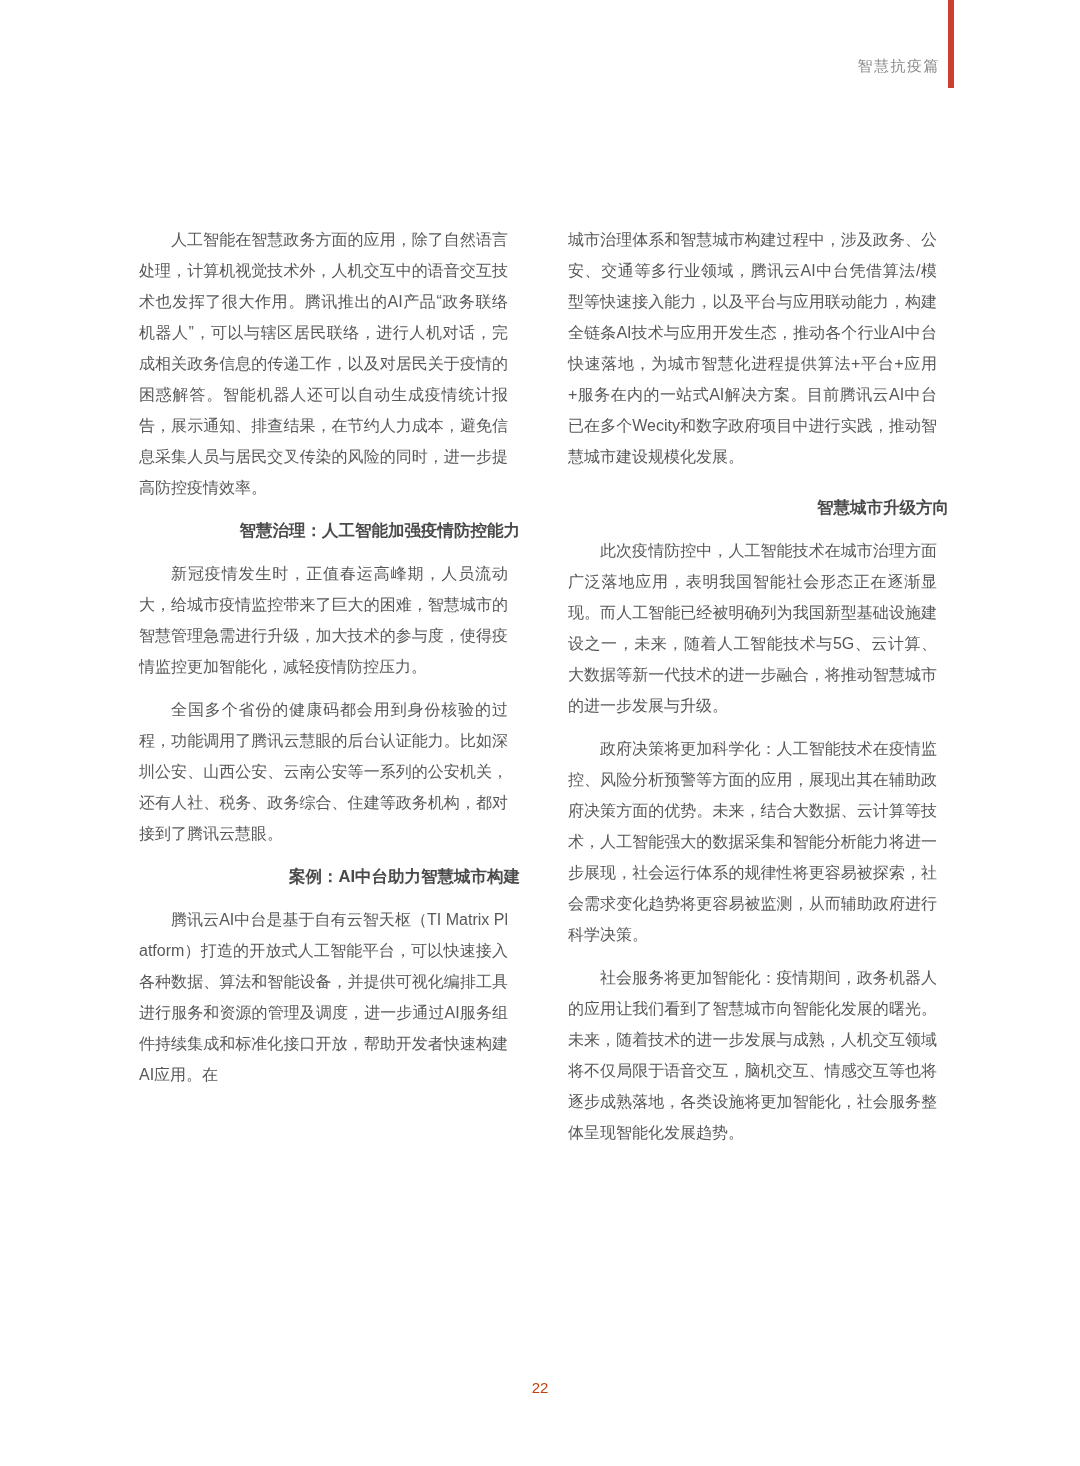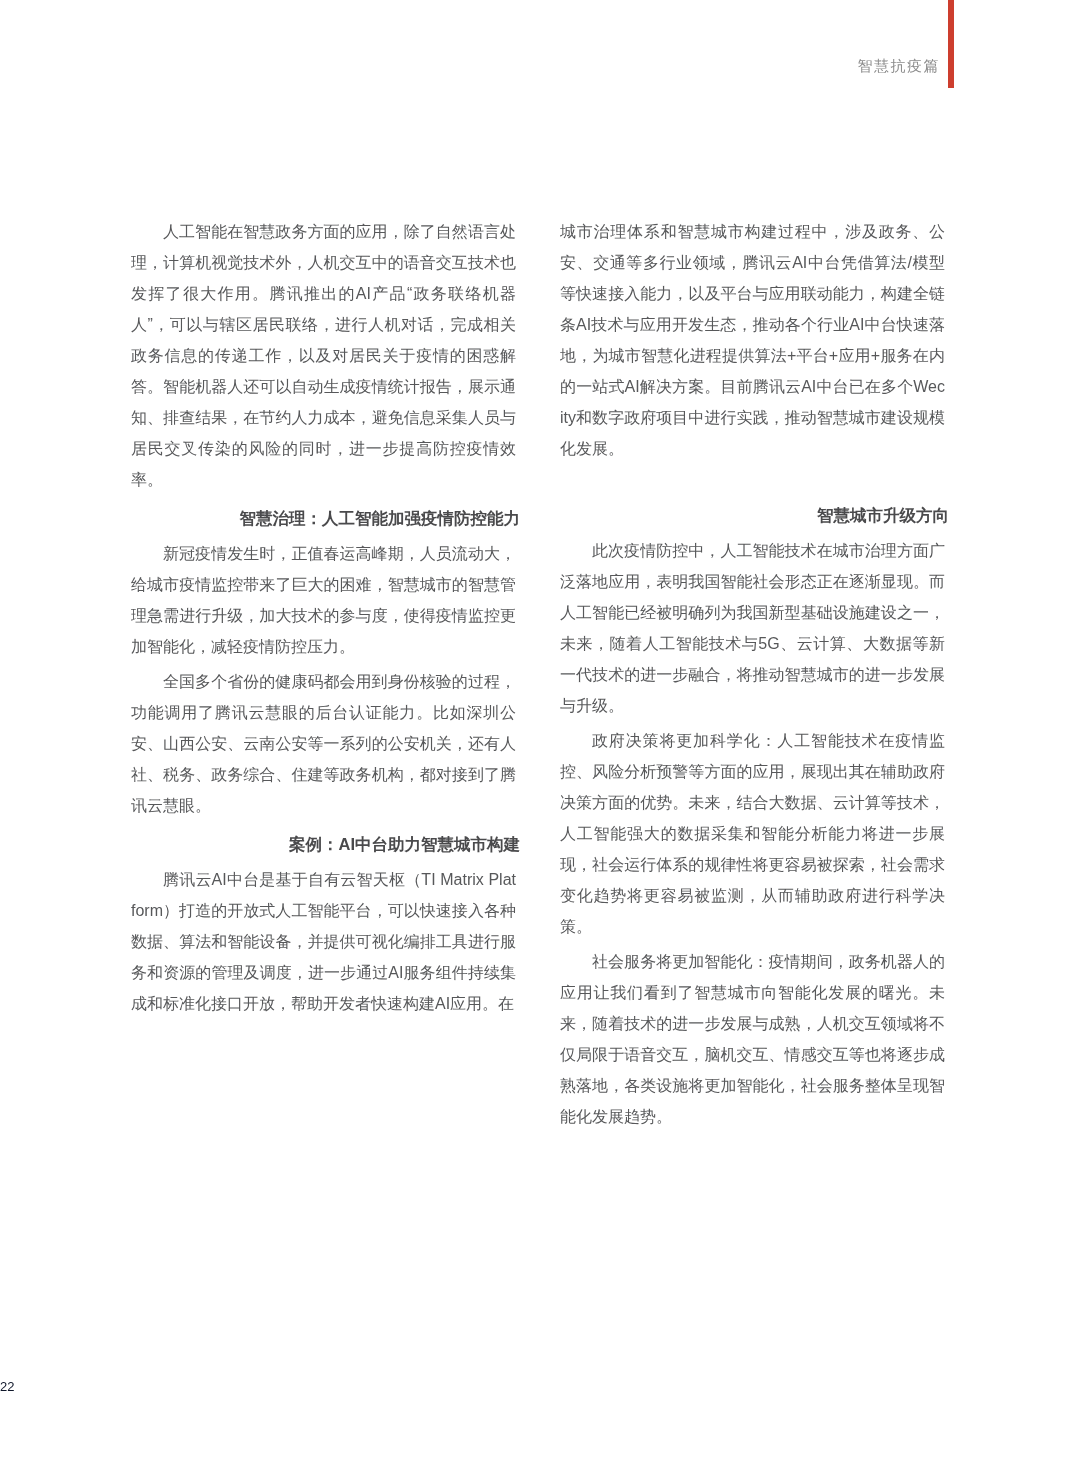--- a/index.html
+++ b/index.html
@@ -21,41 +21,42 @@
     color:#8c8c8c;
   }
   
   .content{
     position:absolute;left:127px;top:212px;
     width:822px;
     display:flex;gap:36px;
   }
   .col{width:393px;}
   .col p{
-    margin:4px;
+    margin:12px;
     font-size:16px;line-height:31px;
     color:#57585a;
     text-align:justify;
     text-indent:2em;
     word-break:break-all;
   }
   .col p.no-indent{text-indent:0;}
   .col h3{
     margin:8px 0 0 0;
     font-size:16.5px;line-height:31px;
     color:#4a4a4c;
     font-weight:bold;
     text-indent:2em;
     text-align:right;
   }
-  .col h3.h-major{margin-top:36px;}
+  .col h3.h-major{margin-top:20px;}
   
   .page-number{
     position:absolute;left:0;right:0;top:1379px;
-    font-size:13px;color:#0f172a;
+    text-align:center;
+    font-size:15px;color:#c2410c;
   }
 </style>
 </head>
 <body>
 
 <div class="page">
 
   <div class="chapter-label">智慧抗疫篇</div>
   <div class="chapter-marker" style="background: rgb(205, 62, 46);"></div>
 

